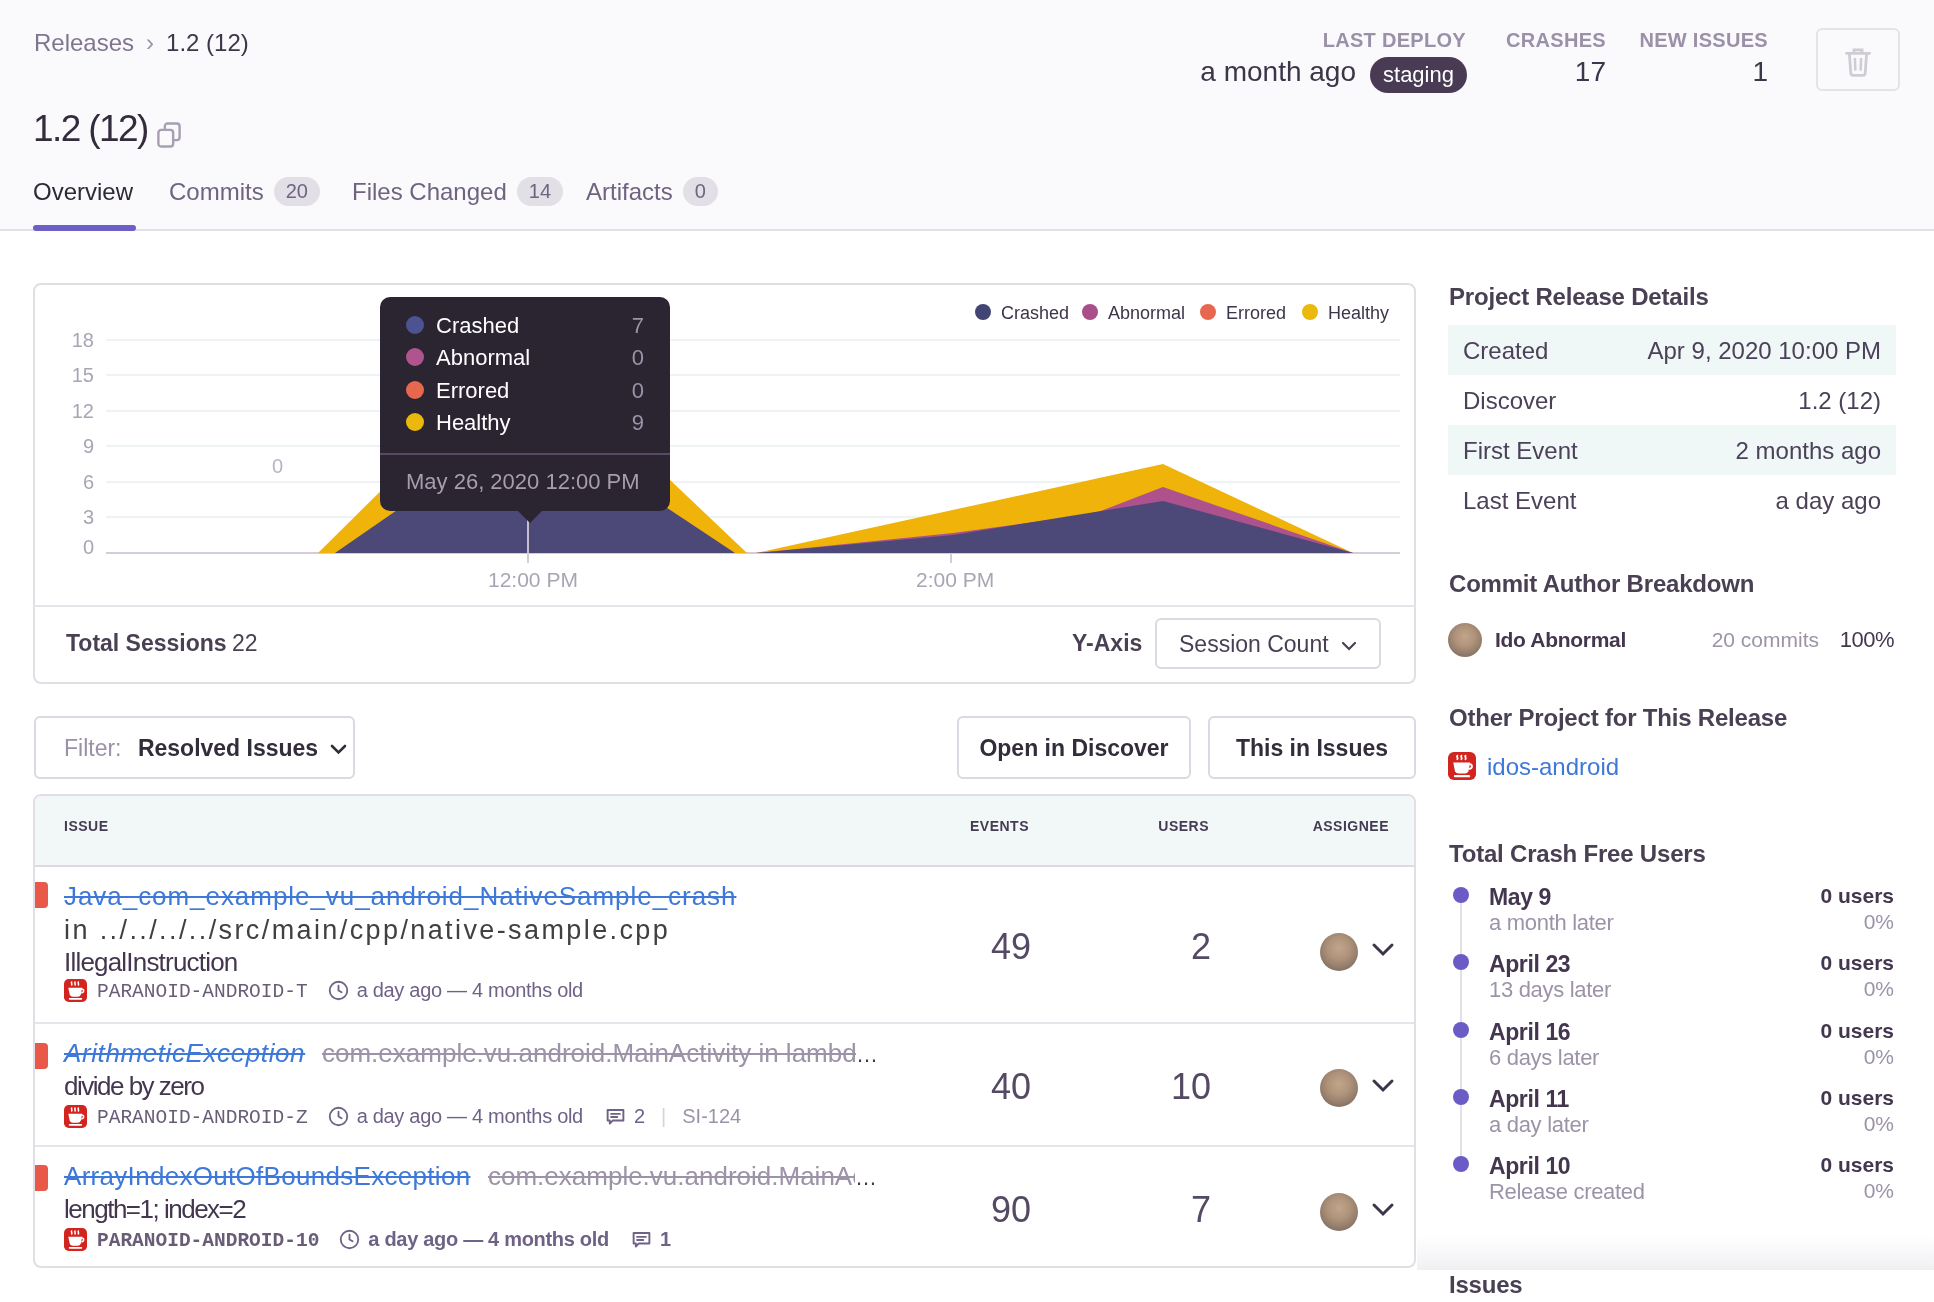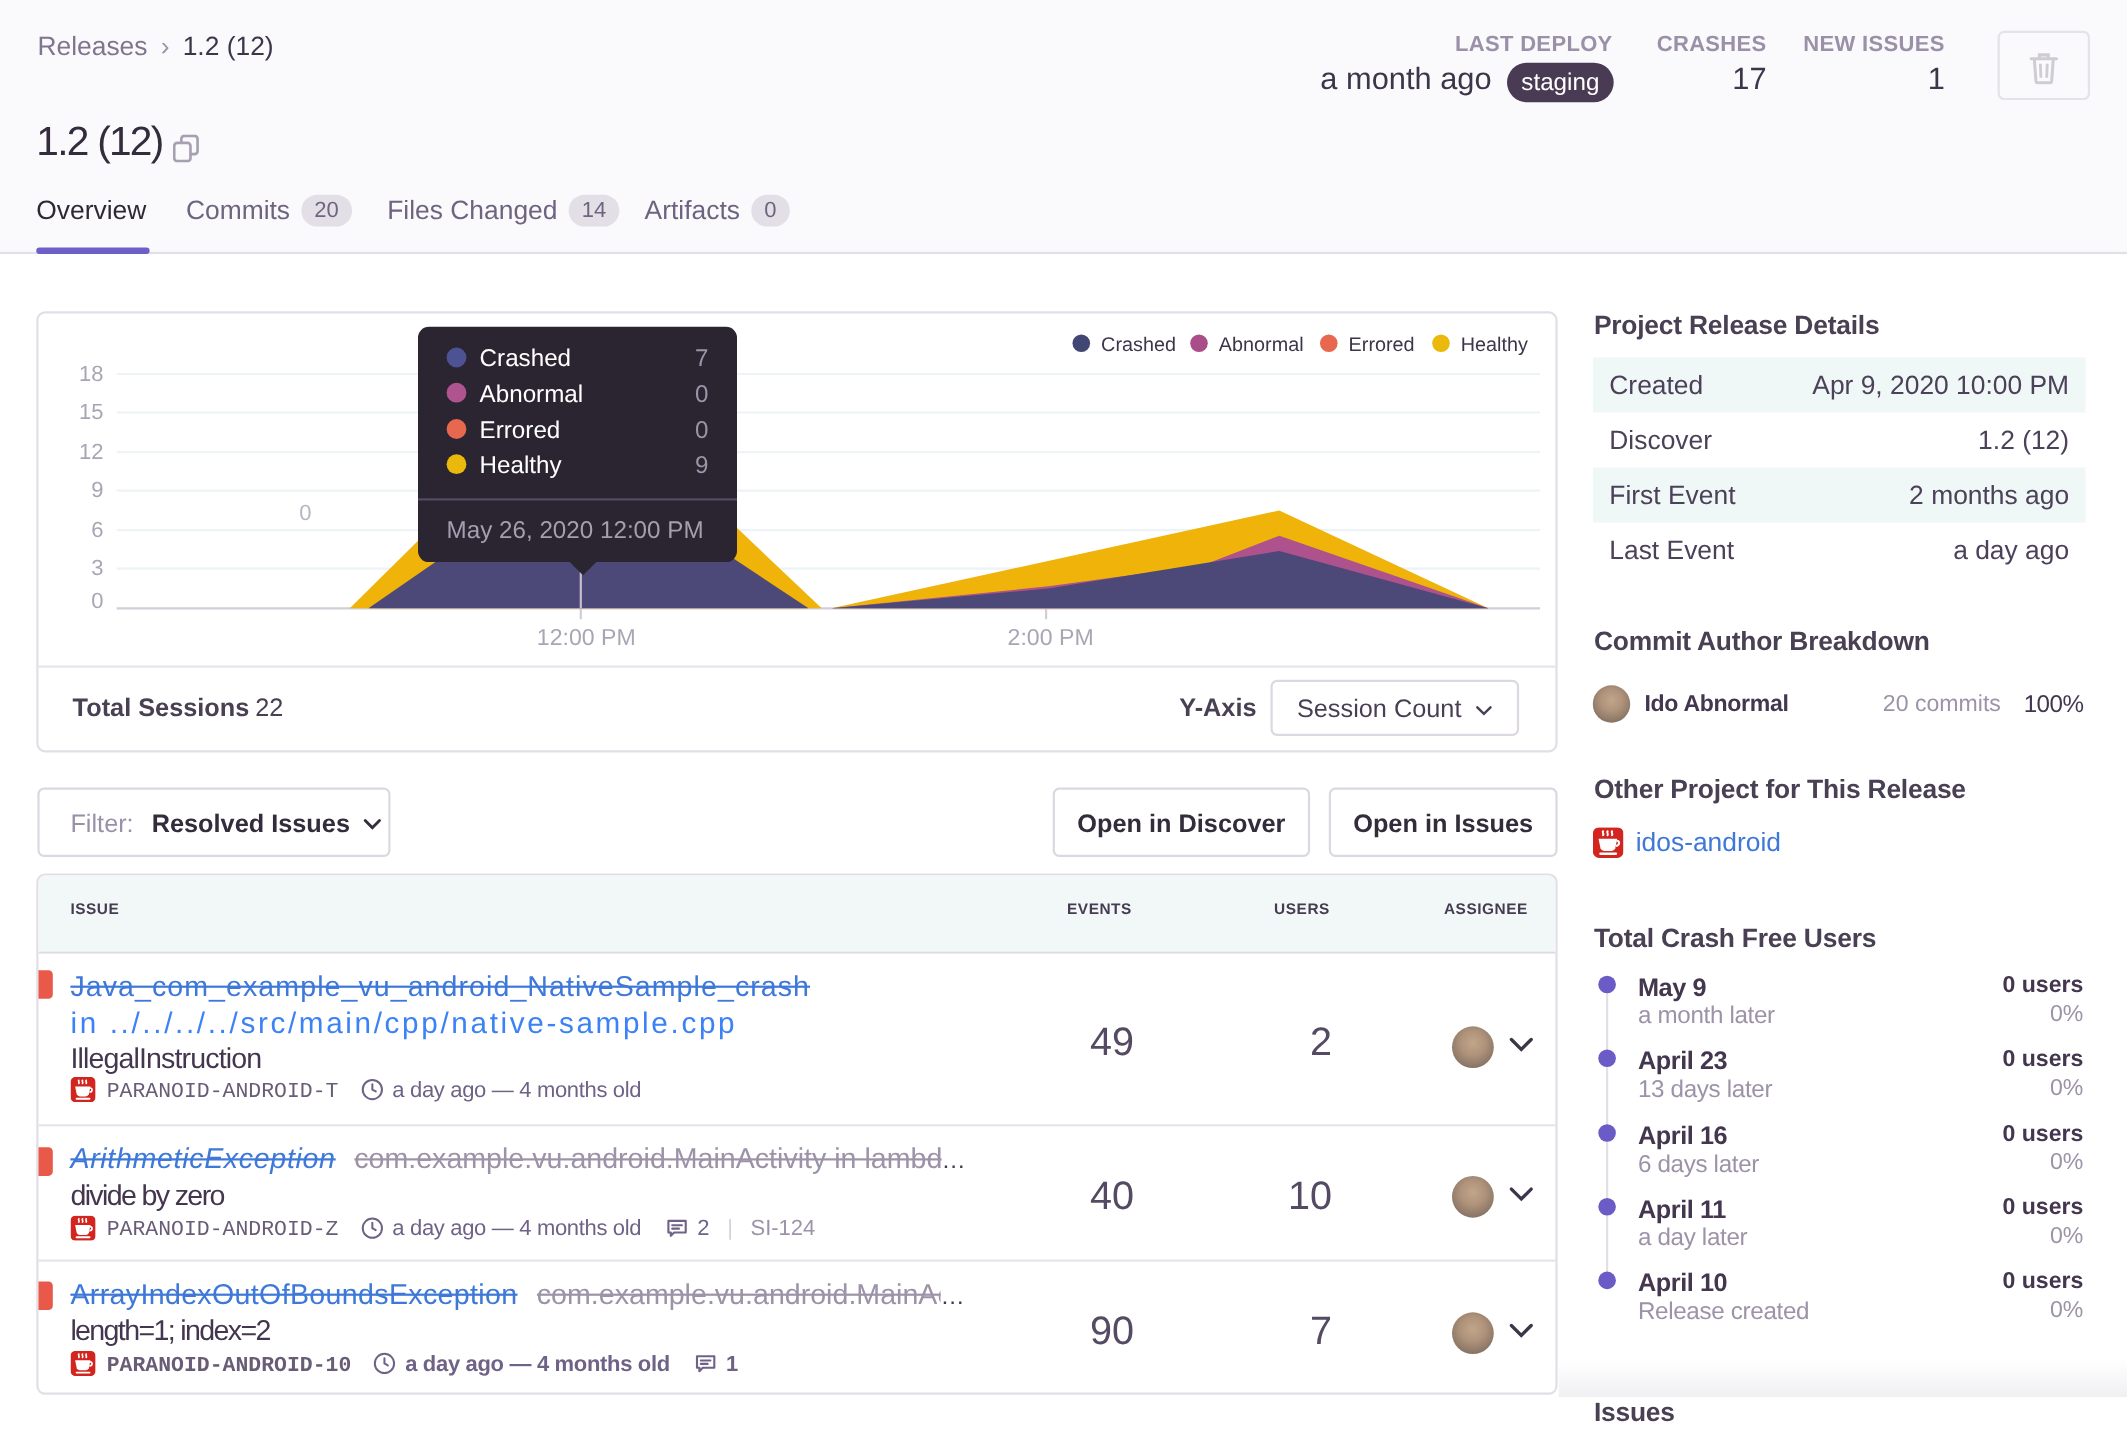--- a/index.html
+++ b/index.html
@@ -39,21 +39,21 @@
 
 .btn { position:absolute; background:#fff; border:2px solid #dcd7e0; border-radius:6px; font-size:23px; font-weight:bold; color:#332c3b; text-align:center; }
 
 #tbl { position:absolute; left:33px; top:794px; width:1383px; height:474px; background:#fff; border:2px solid #e2dee6; border-radius:8px; }
 #tblhead { position:absolute; left:0; top:0; width:100%; height:71px; background:#f2f7f7; border-bottom:2px solid #ddd9e1; border-radius:6px 6px 0 0; }
 .th { position:absolute; top:22px; font-size:14px; font-weight:bold; color:#453b52; letter-spacing:0.5px; }
 .rowline { position:absolute; left:0; width:100%; height:0; border-top:2px solid #e7e3ea; }
 .marker { position:absolute; left:0px; width:13px; height:26px; background:#e8594a; border-radius:0 4px 4px 0; }
 .ititle { position:absolute; font-size:26px; color:#3e78d8; text-decoration:line-through; white-space:nowrap; }
 .isub { position:absolute; font-size:26px; color:#9d93a8; white-space:nowrap; }
-.itext { position:absolute; font-size:26px; color:#3b82f6; white-space:nowrap; }
+.itext { position:absolute; font-size:26px; color:#404040; white-space:nowrap; }
 .imsg { position:absolute; font-size:26px; color:#43364e; white-space:nowrap; }
 .mono { font-family:"Liberation Mono", monospace; font-size:19.5px; color:#695c76; }
 .tagrow { position:absolute; font-size:20px; color:#6f6287; }
 .num { position:absolute; font-size:36px; color:#554a63; text-align:right; }
 .avatar { position:absolute; width:38px; height:38px; border-radius:50%; background:radial-gradient(circle at 50% 40%, #c2a68b 0%, #ad9179 40%, #8d7868 70%, #6d6662 100%); }
 .chev { position:absolute; }
 
 .shead { position:absolute; left:1449px; font-size:24px; font-weight:bold; color:#494054; letter-spacing:-0.2px; }
 .srow { position:absolute; left:1448px; width:448px; height:50px; font-size:24px; color:#4b4158; }
 .srow.hl { background:#f0f7f7; }
@@ -200,21 +200,21 @@
   <div class="abs" style="left:232px; top:630px; font-size:23px; color:#494054;">22</div>
   <div class="abs" style="left:1072px; top:630px; font-size:23px; font-weight:bold; color:#494054;">Y-Axis</div>
   <div class="btn" style="left:1155px; top:618px; width:226px; height:51px; font-weight:normal; font-size:23px; color:#493f55; line-height:48px;">Session Count <svg width="16" height="11" style="margin-left:6px;">
         <path d="M2 2 L8 8 L14 2" fill="none" stroke="#493f55" stroke-width="2.2" stroke-linecap="round"></path>
       </svg></div>
 
   <div class="btn" style="left:34px; top:716px; width:321px; height:63px; text-align:left; line-height:60px;"><span style="margin-left:28px; color:#9a90a8; font-weight:normal;">Filter:</span> <span style="margin-left:10px;">Resolved Issues</span> <svg width="17" height="12" style="margin-left:5px;">
         <path d="M2 2 L8.5 8.5 L15 2" fill="none" stroke="#332c3b" stroke-width="2.6" stroke-linecap="round"></path>
       </svg></div>
   <div class="btn" style="left:957px; top:716px; width:234px; height:63px; line-height:60px;">Open in Discover</div>
-  <div class="btn" style="left:1208px; top:716px; width:208px; height:63px; line-height:60px;">Open in Issues</div>
+  <div class="btn" style="left:1208px; top:716px; width:208px; height:63px; line-height:60px;">This in Issues</div>
 
   <div id="tbl">
     <div id="tblhead"></div>
     <div class="th" style="left:29px;">ISSUE</div>
     <div class="th" style="right:385px;">EVENTS</div>
     <div class="th" style="right:205px;">USERS</div>
     <div class="th" style="right:25px;">ASSIGNEE</div>
     <div class="rowline" style="top:226px;"></div>
     <div class="rowline" style="top:349px;"></div>
 

